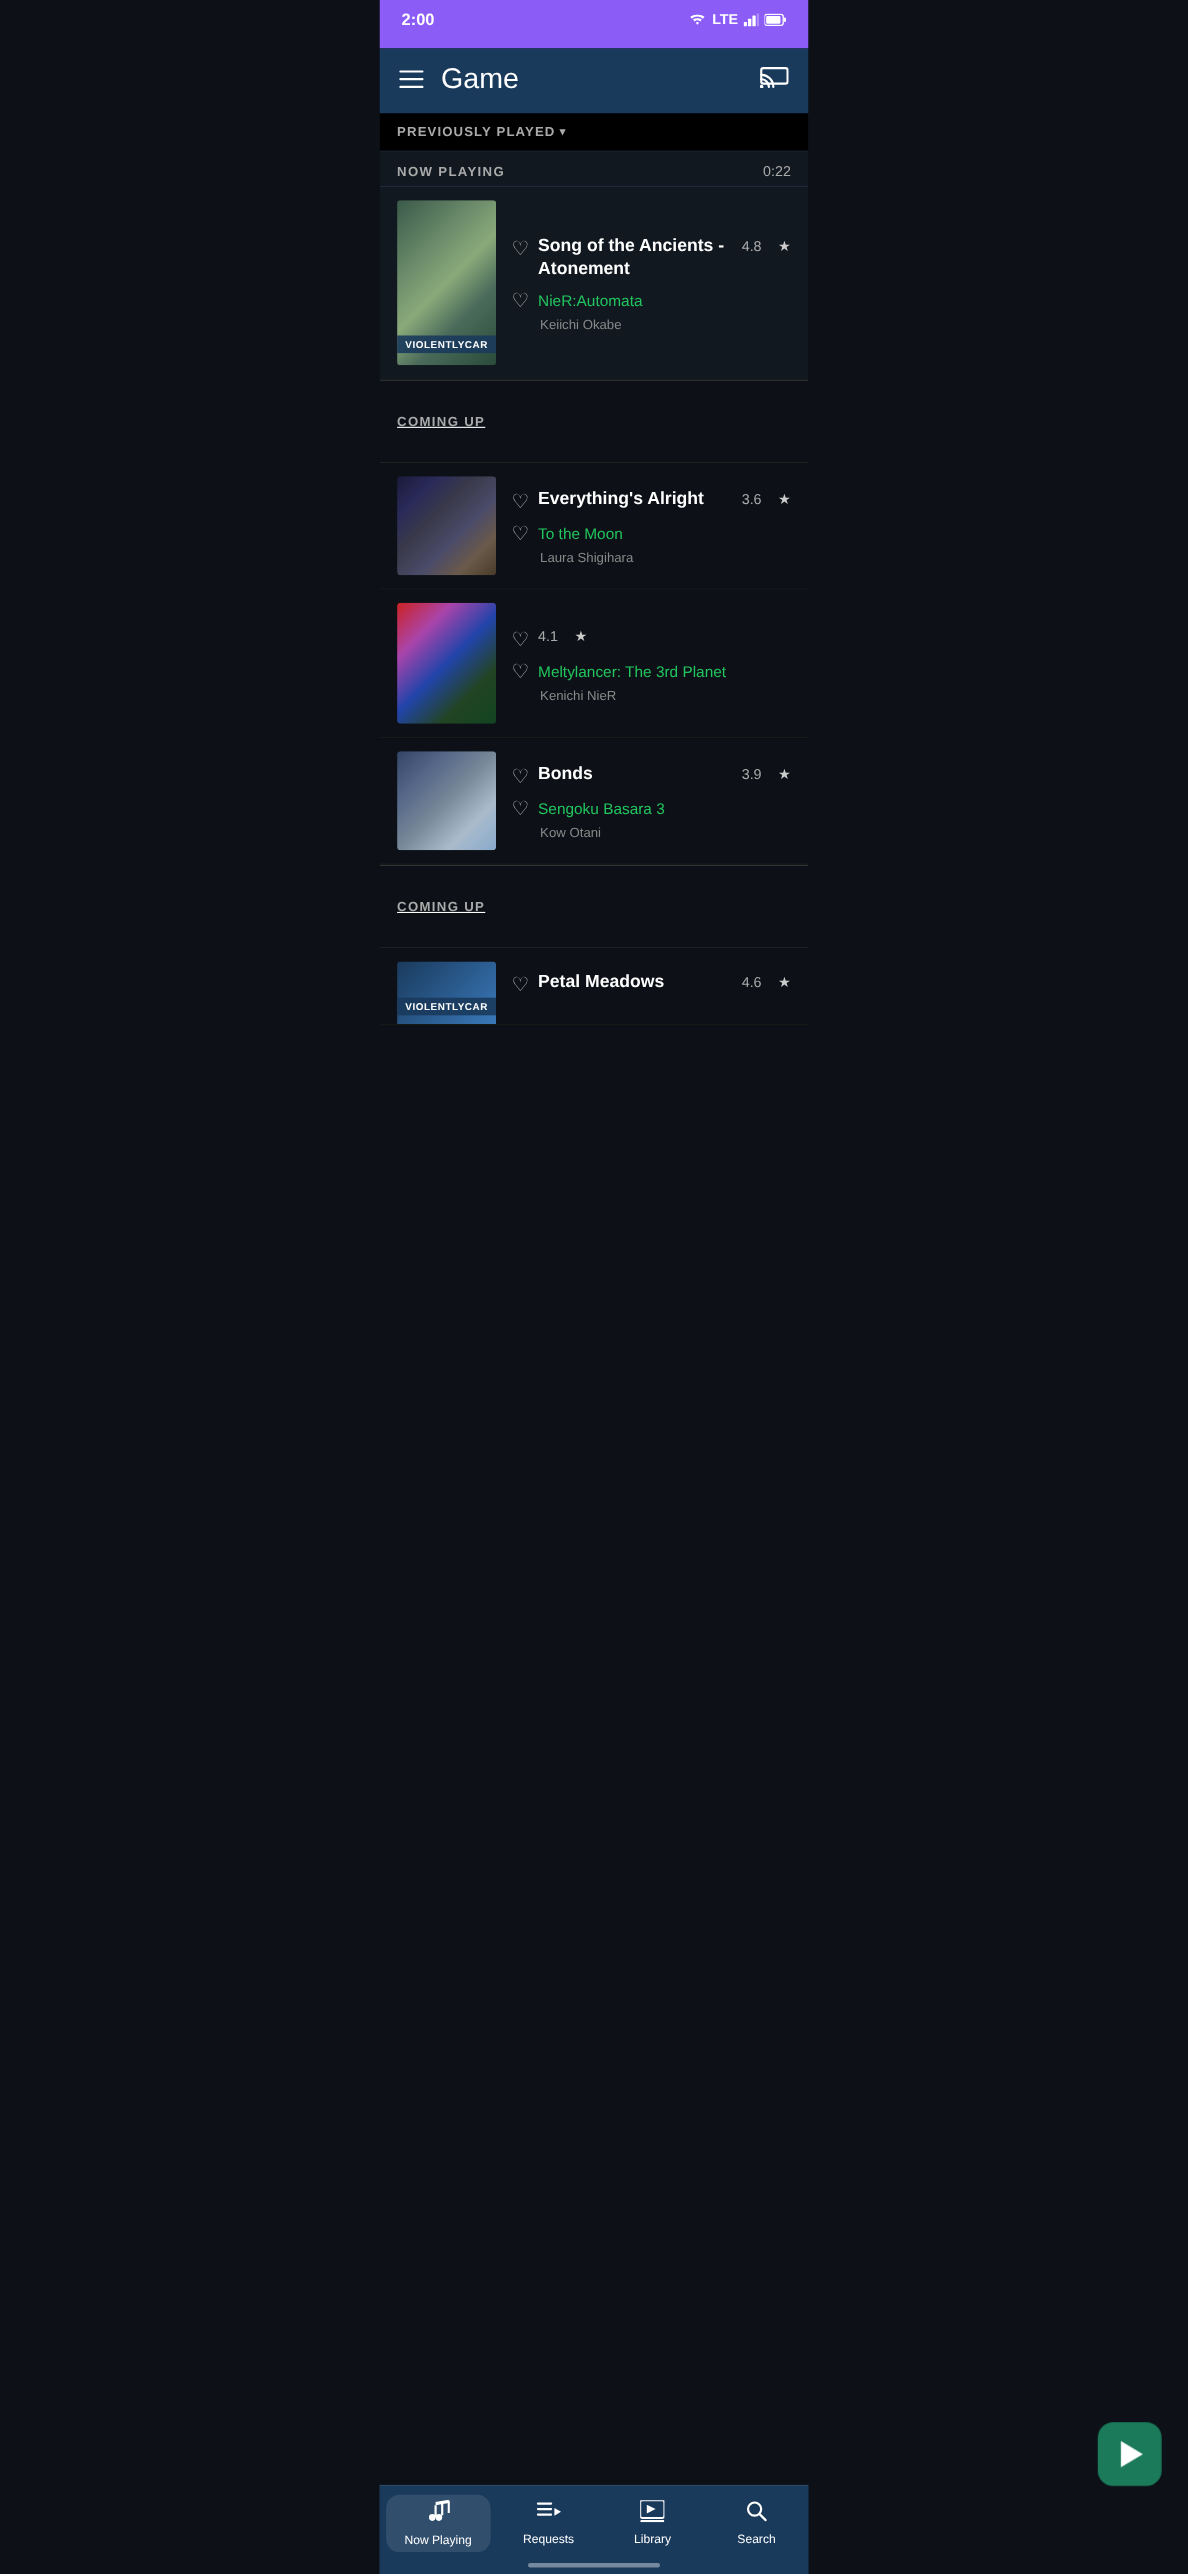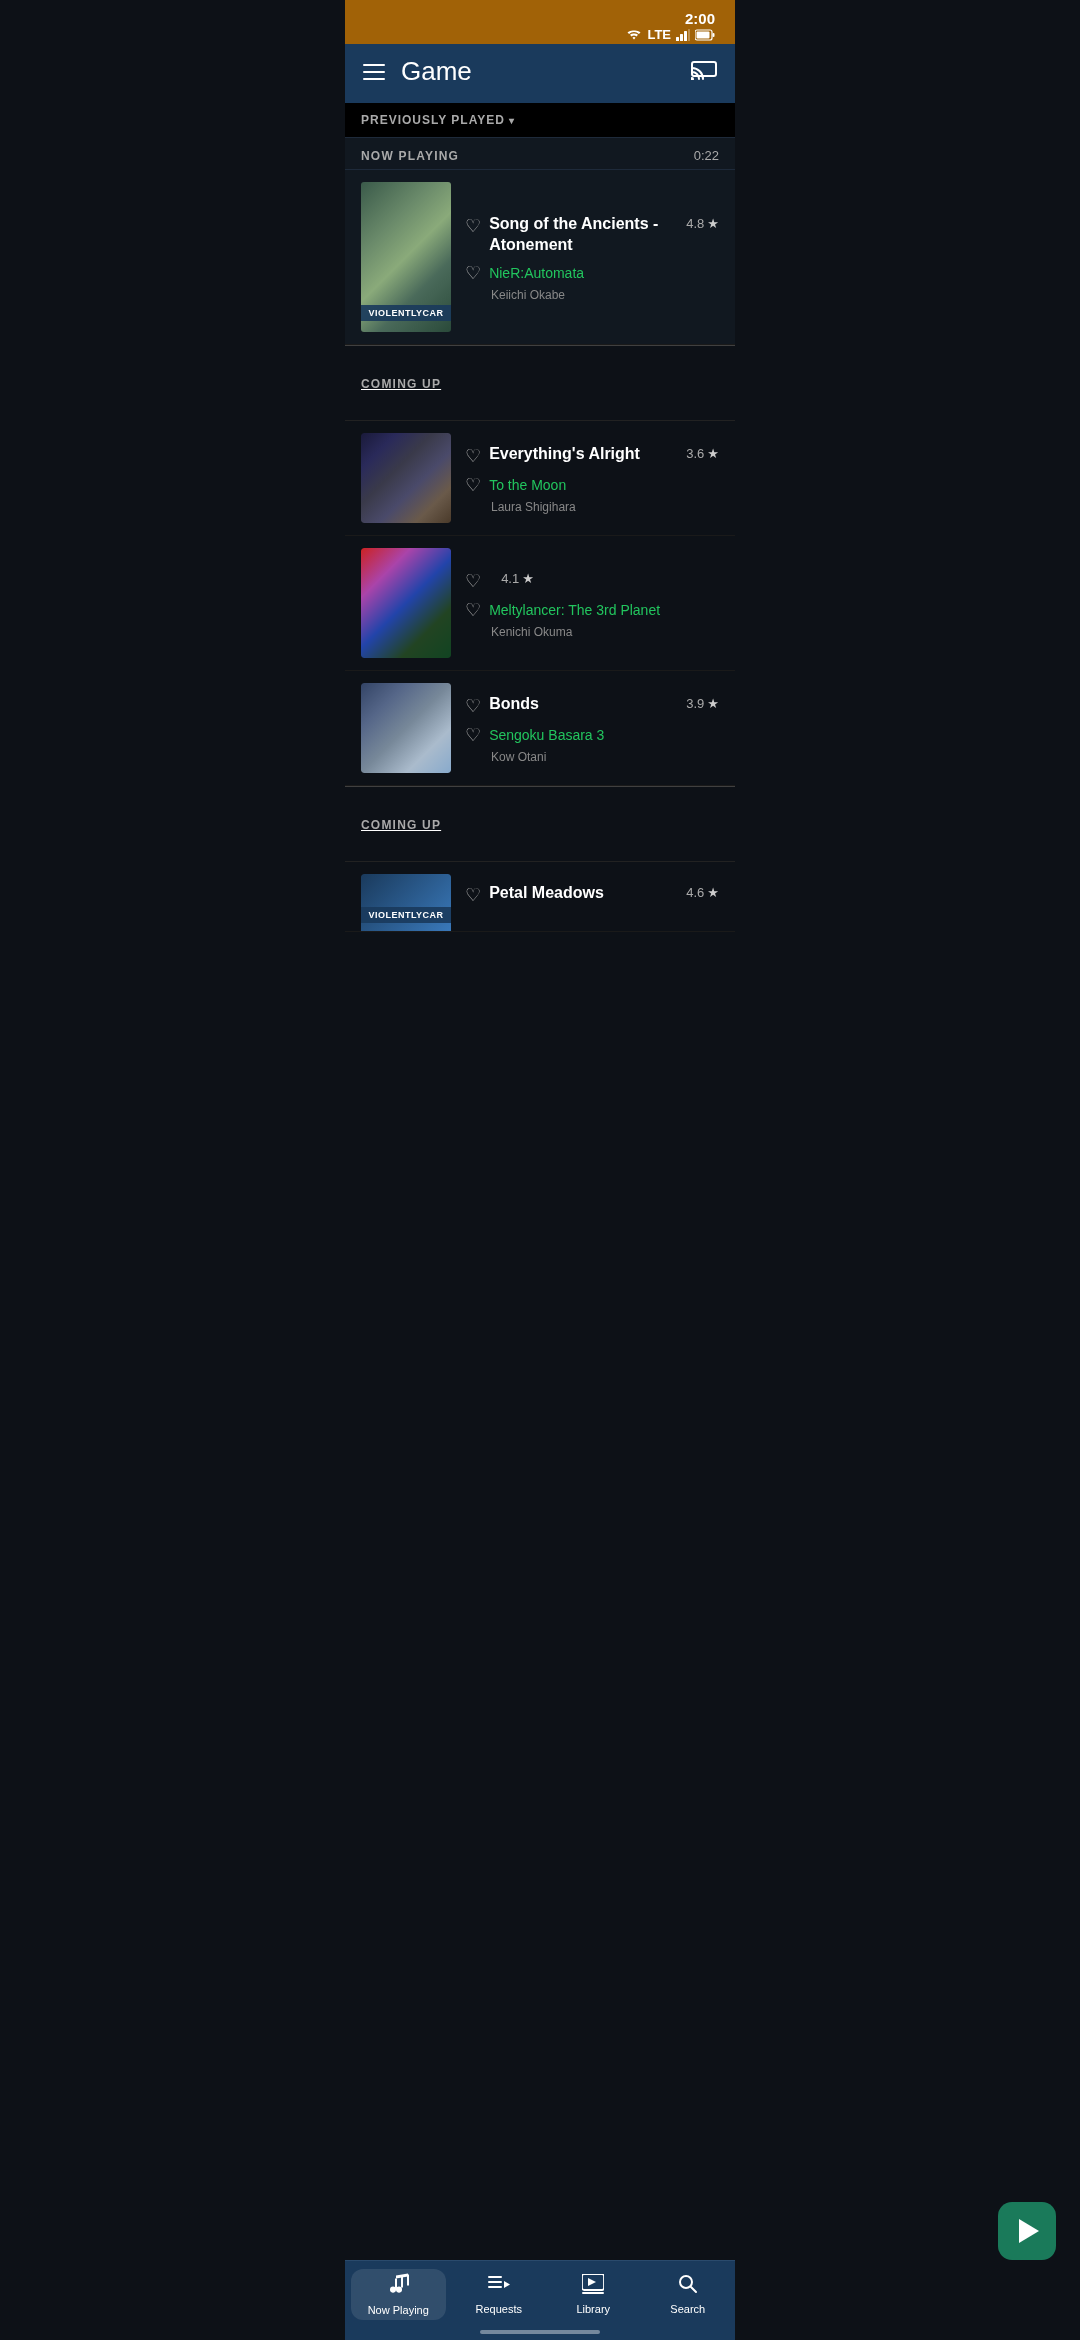--- a/index.html
+++ b/index.html
@@ -11,27 +11,26 @@
       font-family: -apple-system, BlinkMacSystemFont, 'Segoe UI', sans-serif;
       width: 390px;
       margin: 0 auto;
       min-height: 844px;
       position: relative;
       overflow-x: hidden;
     }
 
     
     .status-bar {
-      background: #a16207;
+      background: #8b5cf6;
       display: flex;
       justify-content: space-between;
-      align-items: flex-end;
+      align-items: flex-start;
       padding: 10px 20px 8px;
       height: 44px;
-      flex-direction: column;
     }
     .status-time {
       font-size: 15px;
       font-weight: 600;
       color: #fff;
     }
     .status-icons {
       display: flex;
       align-items: center;
       gap: 5px;
@@ -163,24 +162,23 @@
       font-weight: 700;
       color: #fff;
       flex: 1;
       line-height: 1.3;
     }
     .track-rating {
       font-size: 13px;
       color: #aaa;
       display: flex;
       align-items: center;
-      gap: 3px;
+      gap: 15px;
       flex-shrink: 0;
       margin-top: 2px;
-      margin-left: 12px;
     }
     .star-icon {
       color: #ccc;
       font-size: 13px;
     }
     .track-game-row {
       display: flex;
       align-items: center;
       gap: 8px;
       margin-bottom: 4px;
@@ -447,21 +445,21 @@
         <span class="heart-icon">♡</span>
         <div class="track-rating">
           <span>4.1</span>
           <span class="star-icon">★</span>
         </div>
       </div>
       <div class="track-game-row">
         <span class="heart-icon">♡</span>
         <span class="track-game">Meltylancer: The 3rd Planet</span>
       </div>
-      <div class="track-composer">Kenichi Okuma</div>
+      <div class="track-composer">Kenichi NieR</div>
     </div>
   </div>
 
   <div class="track-item track-item-dark">
     <div class="track-thumb">
       <div class="thumb-canvas art-bonds" style="width:100%;height:100%;border-radius:3px;"></div>
     </div>
     <div class="track-info">
       <div class="track-title-row">
         <span class="heart-icon">♡</span>

